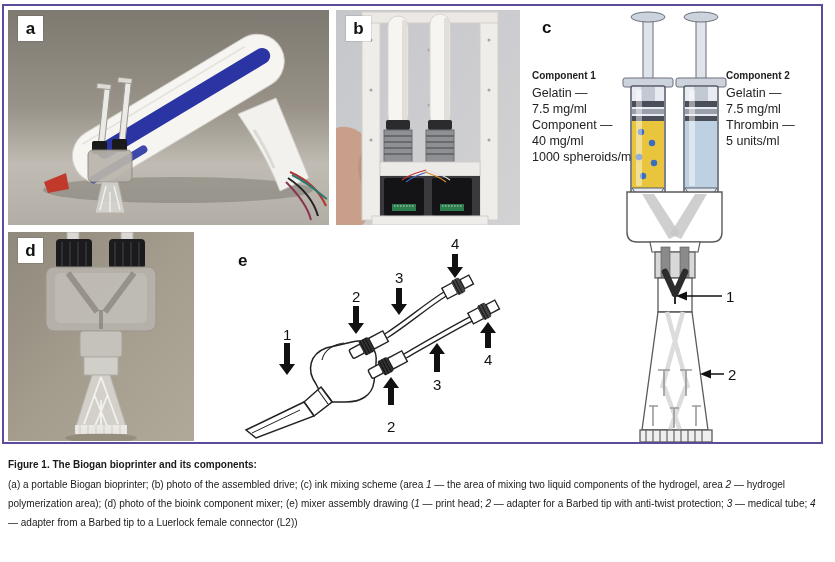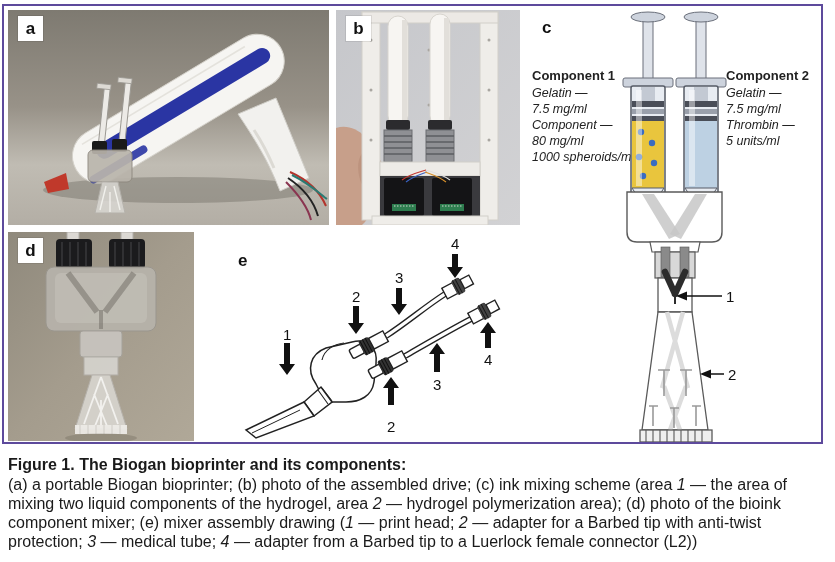--- a/index.html
+++ b/index.html
@@ -6,23 +6,23 @@
   .page{position:relative;width:835px;height:562px;background:#fff;overflow:hidden;
         font-family:"Liberation Sans","DejaVu Sans",sans-serif;color:#1a1a1a;}
   .figure-box{position:absolute;left:2px;top:4px;width:821px;height:440px;
         border:2px solid #5d4a9c;background:#fff;box-sizing:border-box;}
   .panel{position:absolute;}
   .photo-label{position:absolute;left:10px;top:6px;width:25px;height:25px;background:#fff;
         display:flex;align-items:center;justify-content:center;
         font-weight:bold;font-size:17px;color:#111;box-shadow:0 0 0 1px rgba(0,0,0,0.08);}
   .plain-label{position:absolute;font-weight:bold;font-size:17px;color:#111;}
   .comp-block{position:absolute;width:118px;font-size:12.5px;line-height:16px;color:#222;}
-  .comp-title{font-weight:bold;font-size:13px;margin-bottom:1px;white-space:nowrap;}
-  .comp-line{white-space:nowrap;font-style:italic;}
-  .caption{position:absolute;left:8px;top:455px;width:818px;font-size:16px;line-height:19px;color:#1a1a1a;}
+  .comp-title{font-weight:bold;font-size:10px;margin-bottom:1px;white-space:nowrap;}
+  .comp-line{white-space:nowrap;}
+  .caption{position:absolute;left:8px;top:455px;width:818px;font-size:10px;line-height:19px;color:#1a1a1a;}
   .caption-title{font-weight:bold;margin-bottom:1px;}
   .caption i{font-style:italic;}
   svg{display:block;}
   text{font-family:"Liberation Sans","DejaVu Sans",sans-serif;}
 </style>
 </head>
 <body>
 
 <div class="page">
   <div class="figure-box">
@@ -137,21 +137,21 @@
     </div>
 
     <div class="panel" style="left:524px;top:0px;width:293px;height:436px;">
       <div class="plain-label" style="left:14px;top:12px;"><span>c</span></div>
 
       <div class="comp-block" style="left:4px;top:62px;">
         <div class="comp-title">Component 1</div>
         <div class="comp-line">Gelatin —</div>
         <div class="comp-line">7.5 mg/ml</div>
         <div class="comp-line">Component —</div>
-        <div class="comp-line">80 mg/ml</div>
+        <div class="comp-line">40 mg/ml</div>
         <div class="comp-line">1000 spheroids/ml</div>
       </div>
 
       <div class="comp-block" style="left:198px;top:62px;">
         <div class="comp-title">Component 2</div>
         <div class="comp-line">Gelatin —</div>
         <div class="comp-line">7.5 mg/ml</div>
         <div class="comp-line">Thrombin —</div>
         <div class="comp-line">5 units/ml</div>
       </div>

